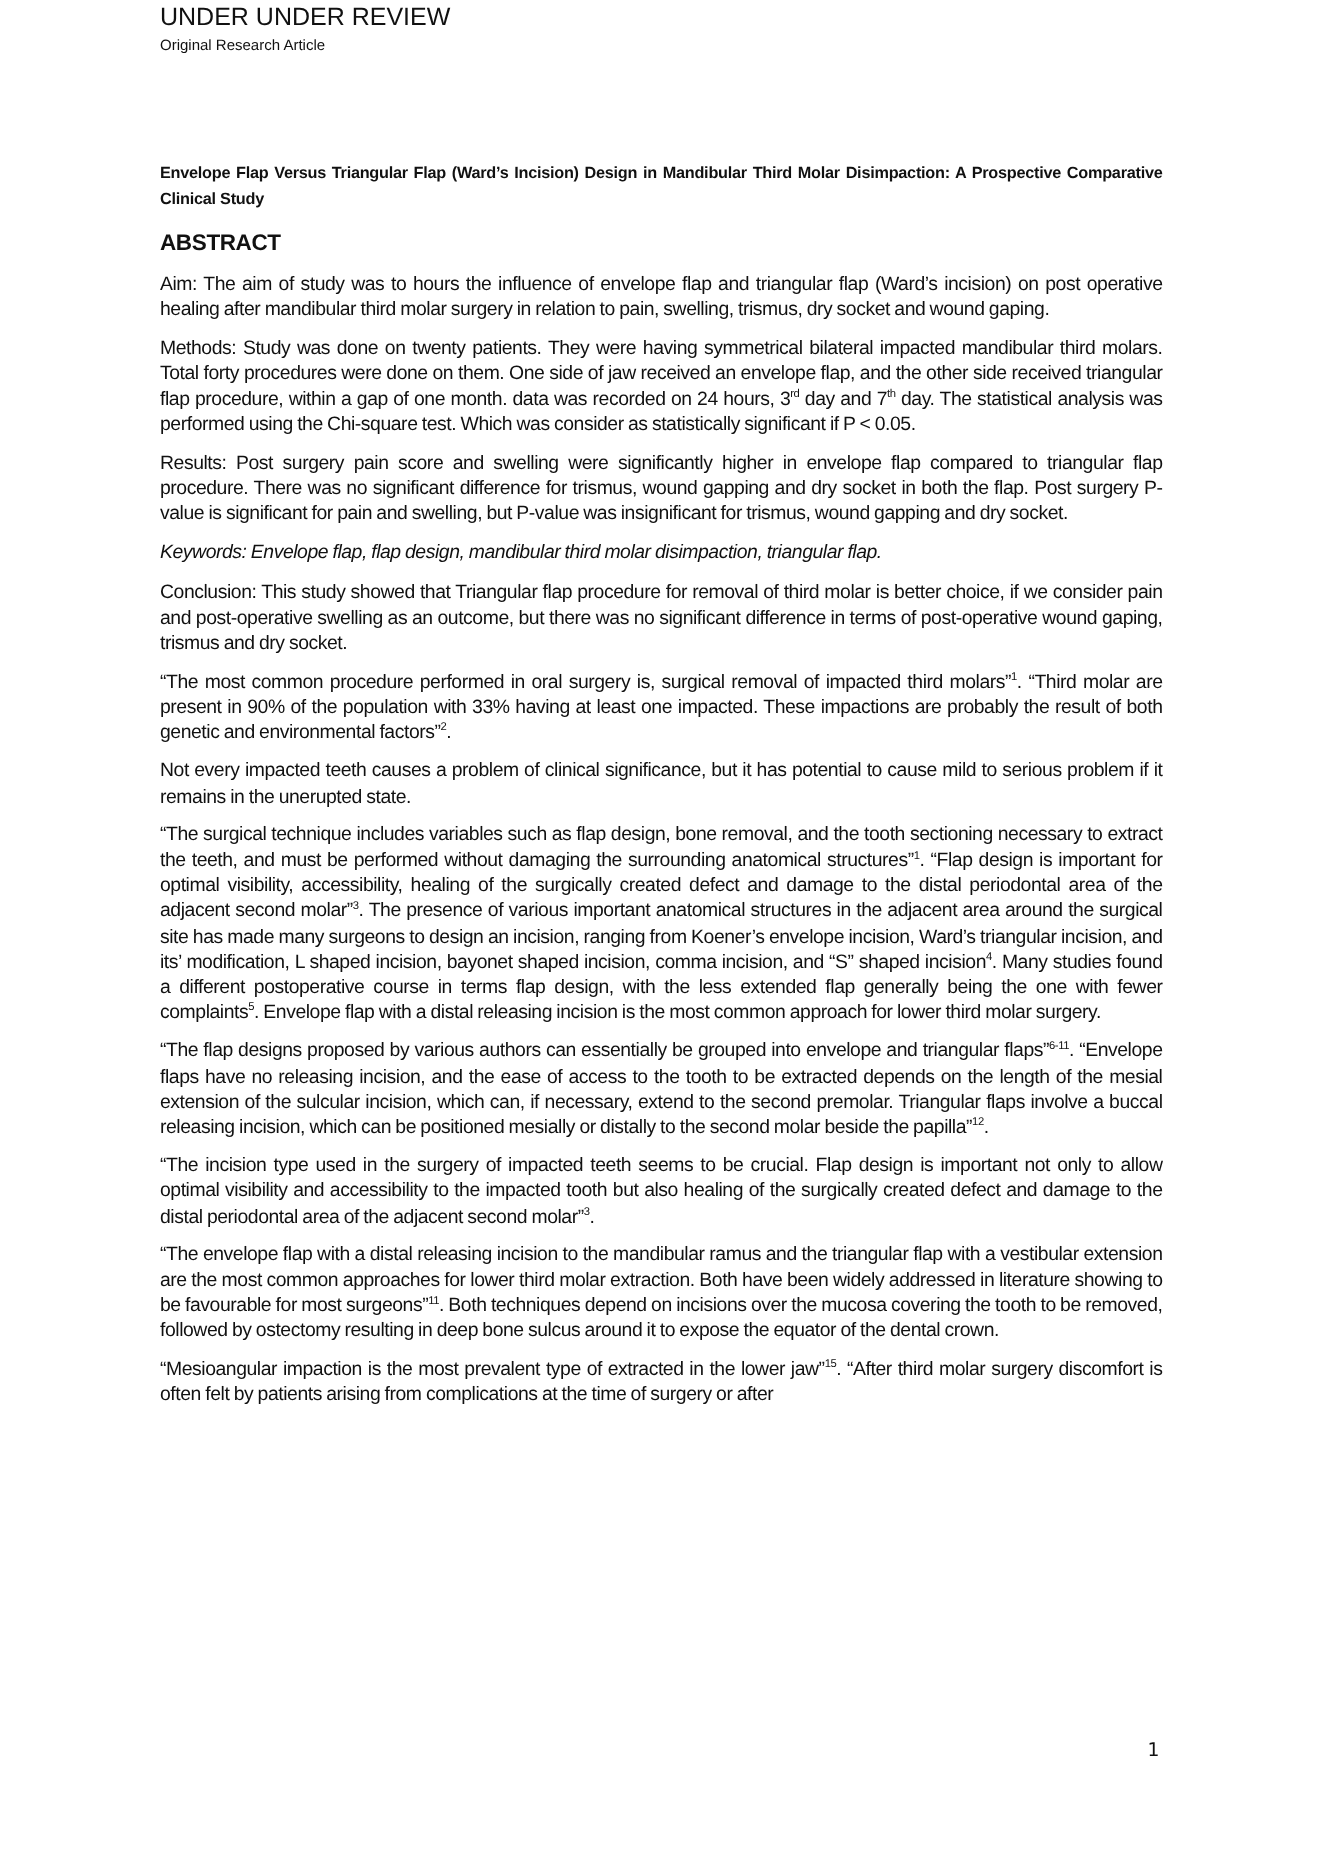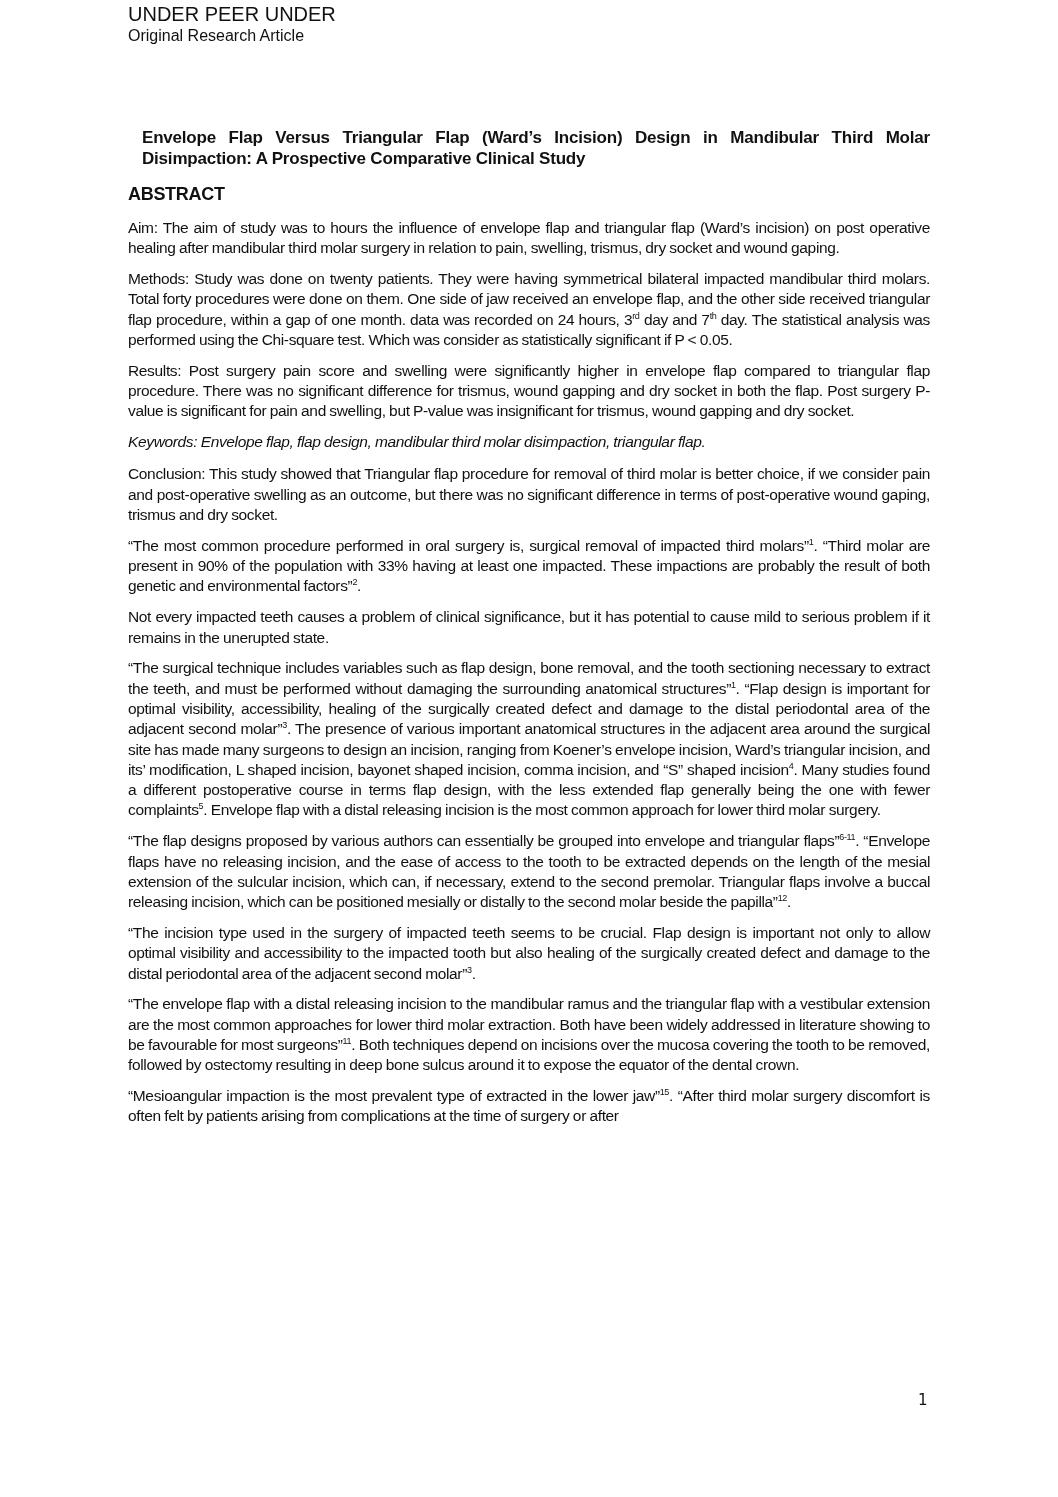--- a/index.html
+++ b/index.html
@@ -1,33 +1,33 @@
 <!DOCTYPE html>
 <html><head>
 <meta charset="utf-8">
 <style>
   html, body { margin: 0; padding: 0; background: #ffffff; }
   body { width: 1058px; height: 1497px; position: relative; overflow: hidden; color: #111; font-family: "Liberation Sans", sans-serif; }
   .hdr { position: absolute; left: 128px; top: 2px; }
   .hdr .h1 { font-size: 20px; line-height: 24px; letter-spacing: 0px; }
-  .hdr .h2 { font-size: 16px; line-height: 20px; }
+  .hdr .h2 { font-size: 12px; line-height: 20px; }
   .content { position: absolute; left: 128px; top: 127px; width: 802px; }
-  .title { font-weight: bold; font-size: 17px; line-height: 21px; text-align: justify; margin: 0 0 14px 14px; letter-spacing: -0.2px; }
+  .title { font-weight: bold; font-size: 13px; line-height: 21px; text-align: justify; margin: 0 0 14px 0; letter-spacing: -0.2px; }
   .sec { font-weight: bold; font-size: 18px; line-height: 22px; margin: 0 0 13px 0; letter-spacing: -0.3px; }
   p { margin: 0 0 10.5px 0; font-size: 15.5px; line-height: 20.3px; text-align: justify; letter-spacing: -0.35px; word-spacing: -0.5px; }
   .lbl { font-weight: normal; }
   .kw { font-style: italic; }
   sup { font-size: 9px; line-height: 0; vertical-align: super; }
   .pageno { position: absolute; left: 918px; top: 1391px; font-size: 15px; font-family: "DejaVu Sans", sans-serif; }
 </style>
 </head>
 <body>
 
 <div class="hdr">
-  <div class="h1">UNDER PEER UNDER</div>
+  <div class="h1">UNDER UNDER REVIEW</div>
   <div class="h2">Original Research Article</div>
 </div>
 
 <div class="content">
   <div class="title">Envelope Flap Versus Triangular Flap (Ward’s Incision) Design in Mandibular Third Molar Disimpaction: A Prospective Comparative Clinical Study</div>
 
   <div class="sec">ABSTRACT</div>
 
   <p><span class="lbl">Aim</span><span>: The aim of study was to hours the influence of envelope flap and triangular flap (Ward’s incision) on post operative healing after mandibular third molar surgery in relation to pain, swelling, trismus, dry socket and wound gaping.</span></p>
 

